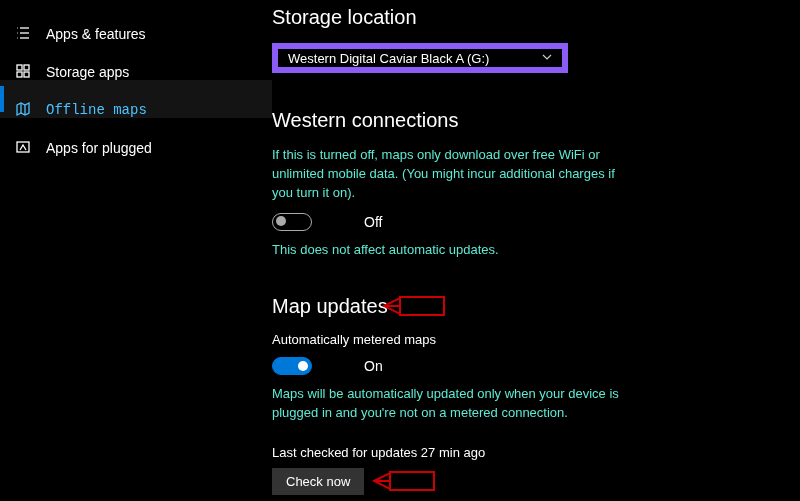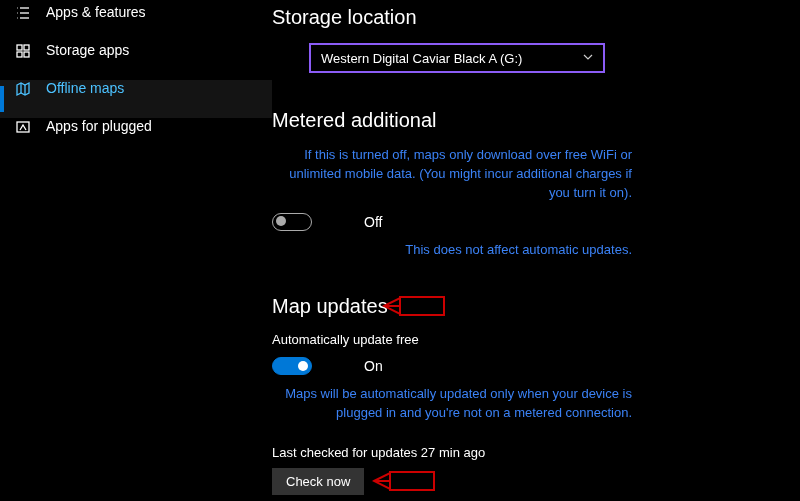--- a/index.html
+++ b/index.html
@@ -13,28 +13,29 @@
     overflow: hidden;
     display: flex;
   }
   .sidebar {
     width: 272px;
     padding-top: 4px;
     flex-shrink: 0;
   }
   .sidebar-item {
     display: flex;
-    align-items: flex-start;
+    align-items: flex-end;
     height: 38px;
     padding-left: 14px;
     cursor: pointer;
     position: relative;
   }
   .sidebar-item.active {
     background: rgba(255,255,255,0.08);
+    font-family: Liberation Mono, monospace;
   }
   .sidebar-item.active::before {
     content: "";
     position: absolute;
     left: 0;
     top: 6px;
     bottom: 6px;
     width: 4px;
     background: #0078d7;
   }
@@ -63,38 +64,36 @@
     margin-bottom: 14px;
   }
   .section { margin-bottom: 36px; position: relative; }
   .label-text {
     font-size: 13px;
     color: #ffffff;
     margin-bottom: 8px;
   }
   .desc-text {
     font-size: 13px;
-    color: #3b82f6;
+    color: #5eead4;
     line-height: 1.45;
     max-width: 360px;
-    text-align: right;
   }
   .select-box {
-    border: 2px solid #8b5cf6;
+    border: 6px solid #8b5cf6;
     background: transparent;
     color: #ffffff;
     height: 30px;
     width: 296px;
     display: flex;
     align-items: center;
     justify-content: space-between;
     padding: 0 10px;
     cursor: pointer;
     font-size: 13px;
-    margin-left: 37px;
   }
   .chev { font-size: 11px; color: #cccccc; }
 
   .toggle-row {
     display: flex;
     align-items: center;
     margin: 10px 0;
     gap: 40px;
   }
   .toggle {
@@ -202,34 +201,34 @@
       <span>Western Digital Caviar Black A (G:)</span>
       <span class="chev">
         <svg width="10" height="10" viewBox="0 0 10 10" fill="none" stroke="currentColor" stroke-width="1.2">
             <polyline points="1,3 5,7 9,3"></polyline>
           </svg>
       </span>
     </div>
   </div>
 
   <div class="section">
-    <h2 class="section-title">Metered additional</h2>
+    <h2 class="section-title">Western connections</h2>
     <div class="desc-text">If this is turned off, maps only download over free WiFi or unlimited mobile data. (You might incur additional charges if you turn it on).</div>
     <div class="toggle-row">
       <div class="toggle off">
           <div class="knob"></div>
         </div>
       <span class="toggle-label">Off</span>
     </div>
     <div class="desc-text">This does not affect automatic updates.</div>
   </div>
 
   <div class="section updates">
     <h2 class="section-title">Map updates</h2>
-    <div class="label-text">Automatically update free</div>
+    <div class="label-text">Automatically metered maps</div>
     <div class="toggle-row">
       <div class="toggle on">
           <div class="knob"></div>
         </div>
       <span class="toggle-label">On</span>
       <span class="arrow" style="left:110px; top:-2px;">
         <svg width="64" height="26" viewBox="0 0 64 26">
           <path d="M62 4 L62 22 L18 22 L18 13 L2 13 L18 13 L18 4 Z" fill="none" stroke="#cc0000" stroke-width="2"></path>
           <polygon points="2,13 18,5 18,21" fill="none" stroke="#cc0000" stroke-width="2"></polygon>
         </svg>

